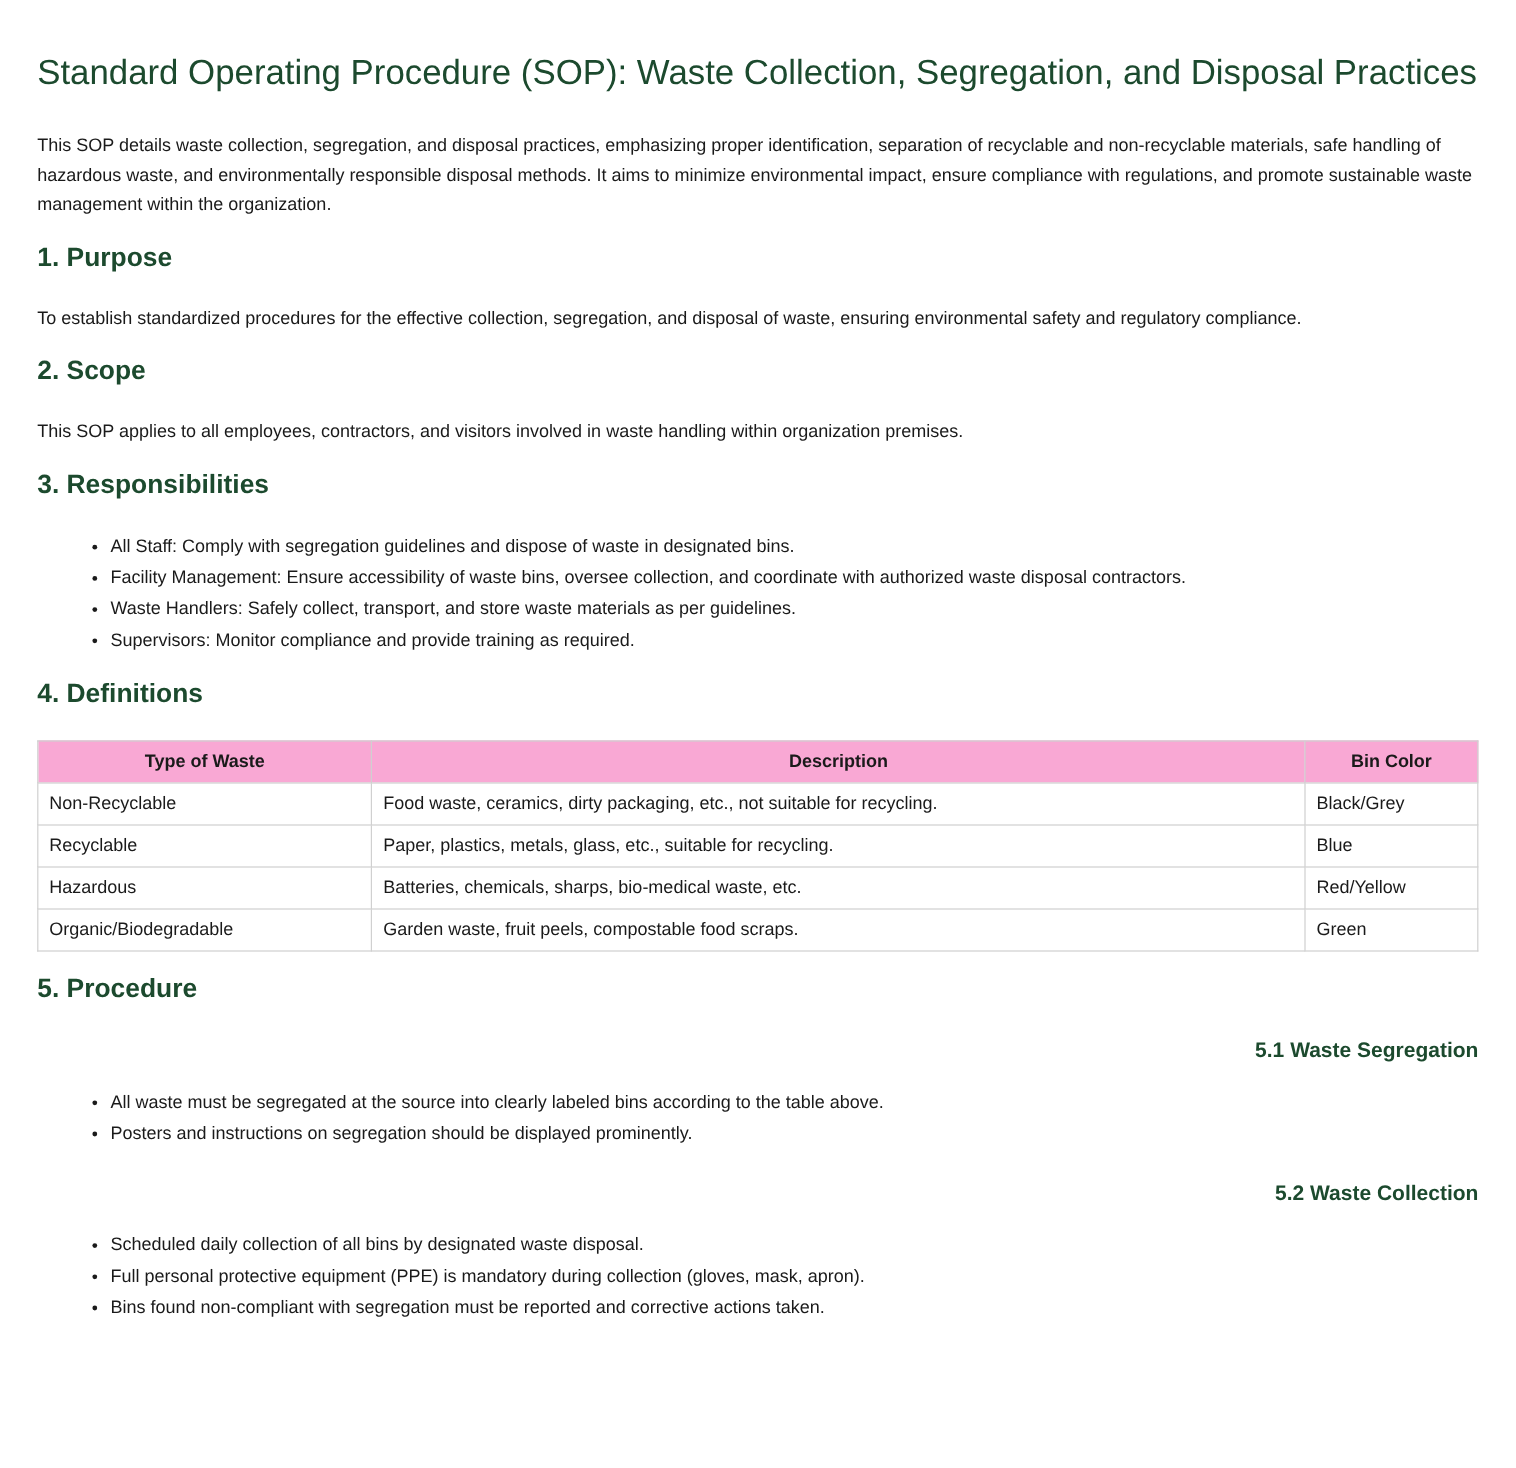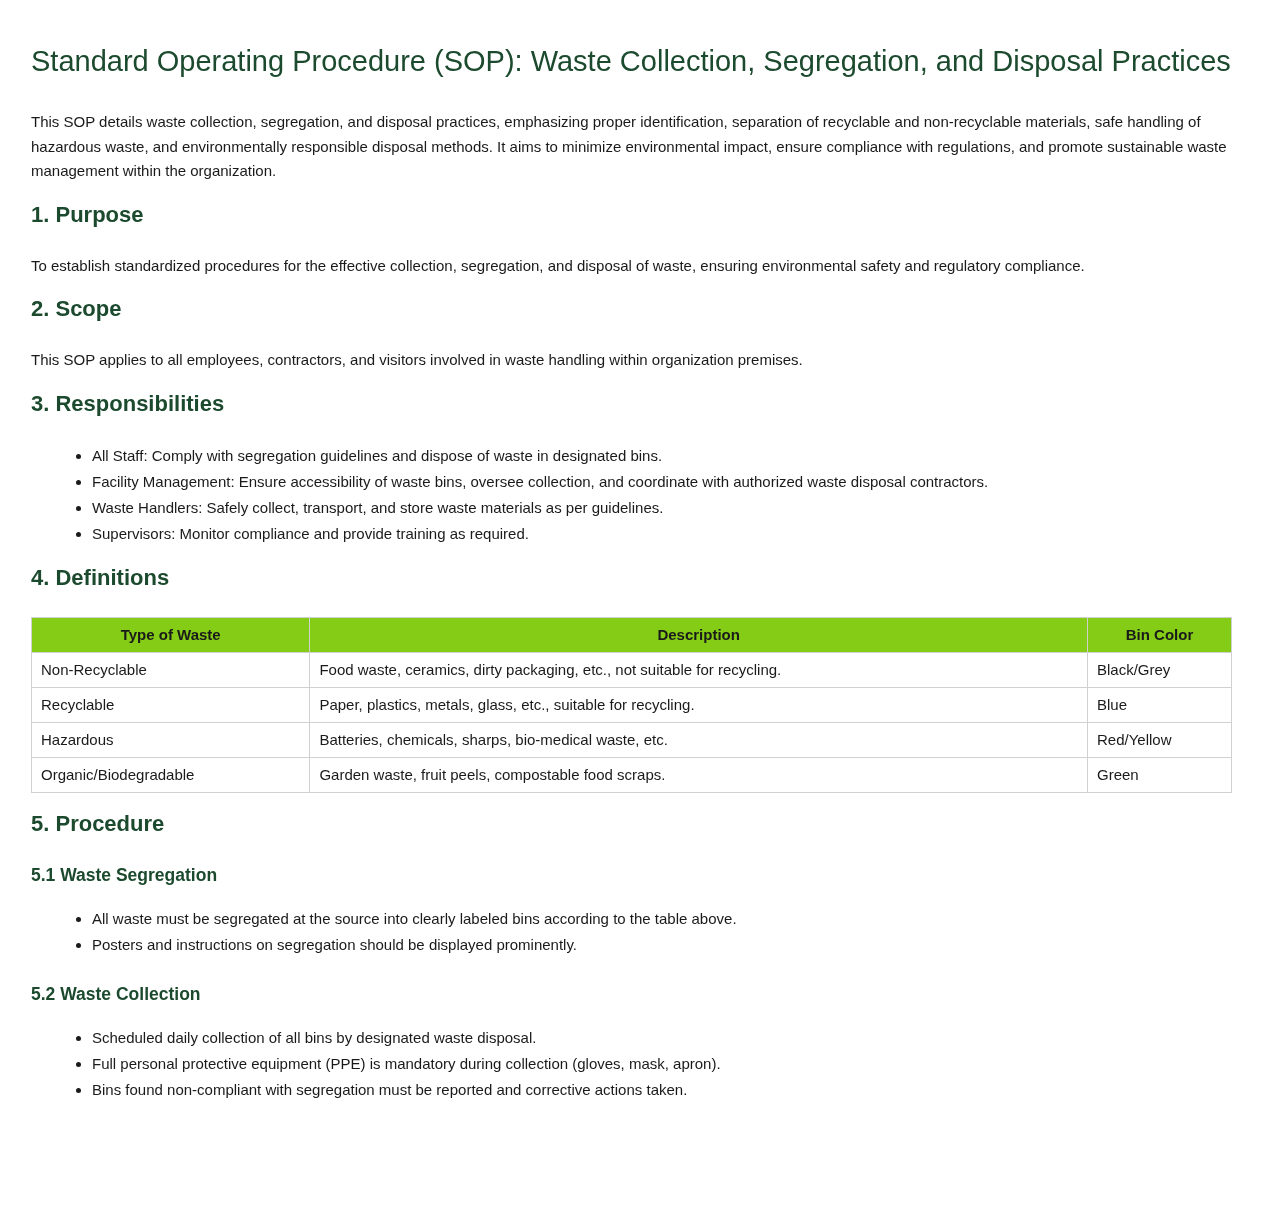--- a/index.html
+++ b/index.html
@@ -25,20 +25,21 @@
     font-weight: 700;
     line-height: 30px;
     margin: 16px 0 24px 0;
   }
   h3 {
     color: #1c4a2e;
     font-size: 17.5px;
     font-weight: 700;
     line-height: 24px;
     margin: 24px 0 19px 0;
+    text-align: right;
   }
   p {
     font-size: 15px;
     line-height: 24.5px;
     margin: 15px 0;
   }
   p b, li b { font-weight: 400; }
   ul {
     margin: 15px 0;
     padding-left: 61px;
@@ -54,21 +55,21 @@
     margin: 16px 0;
     font-size: 15px;
   }
   th, td {
     border: 1px solid #d0d0d0;
     padding: 8px 9px;
     line-height: 18px;
     vertical-align: middle;
   }
   th {
-    background: #84cc16;
+    background: #f9a8d4;
     font-weight: 700;
     text-align: center;
     margin-top: 29px;
   }
   td { text-align: left; }
   col.c-type { width: 23.2%; }
   col.c-desc { width: 64.8%; }
   col.c-bin  { width: 12.0%; }
 </style>
 </head>

